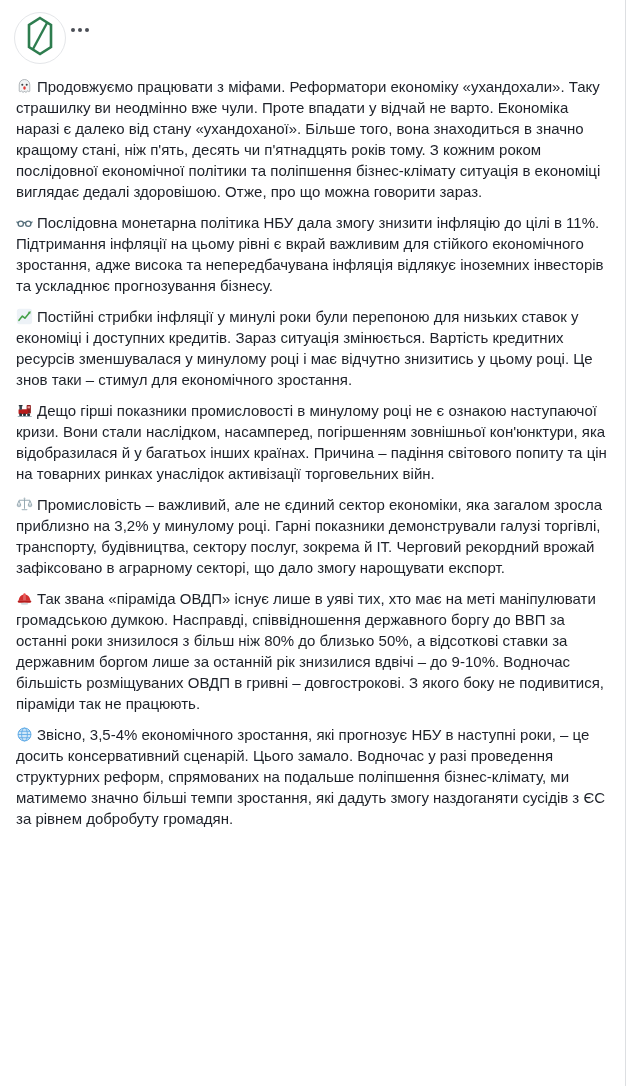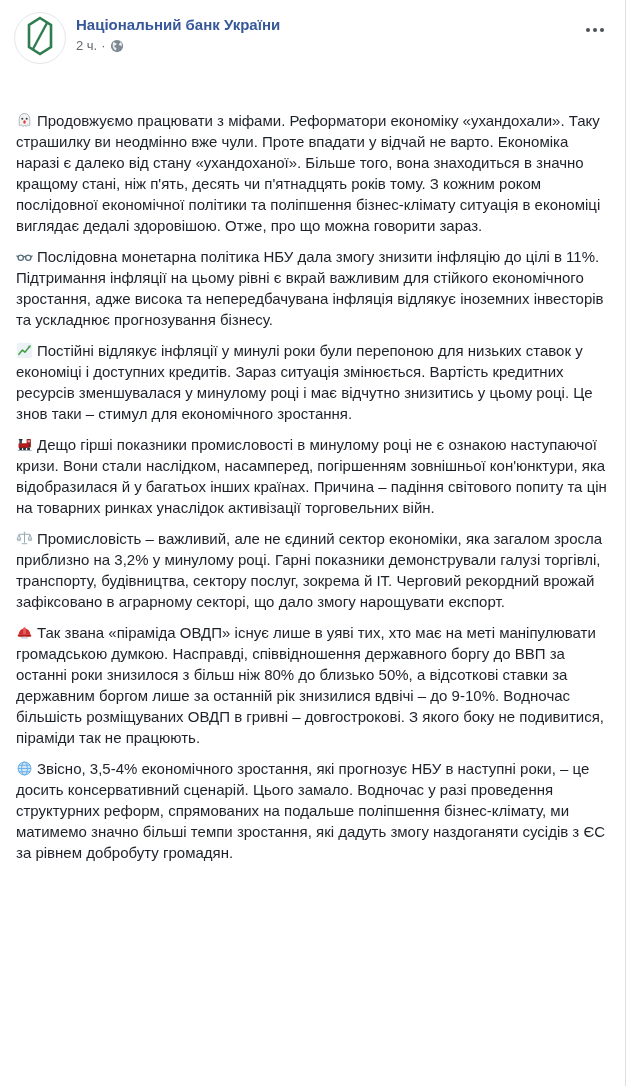--- a/index.html
+++ b/index.html
@@ -49,21 +49,21 @@
     width: 28px; height: 20px;
     display: flex; align-items: center; justify-content: center;
     gap: 3px;
     cursor: pointer;
     margin-top: 8px;
   }
   .more-btn i {
     width: 4px; height: 4px; border-radius: 50%;
     background: #4b4f56; display: block;
   }
-  .post-body { padding: 4px 16px 14px 16px; margin-top: 34px; }
+  .post-body { padding: 4px 16px 14px 16px; }
   .para {
     font-size: 15px;
     line-height: 21px;
     margin: 0 0 10px 0;
     white-space: pre-wrap;
   }
   .para:last-child { margin-bottom: 0; }
   .emoji {
     display: inline-block;
     width: 17px; height: 17px;
@@ -78,34 +78,20 @@
 <div class="card">
 
   <div class="card-header">
     <div class="avatar">
       <span>
         <svg width="26" height="40" viewBox="0 0 26 40">
           <polygon points="13,2 24,9 24,31 13,38 2,31 2,9" fill="none" stroke="#2e7d4f" stroke-width="2.6"></polygon>
           <line x1="6" y1="33" x2="20" y2="7" stroke="#2e7d4f" stroke-width="2.4"></line>
         </svg>
       </span>
-    </div>
-    <div class="header-meta">
-      <a class="page-name">Національний банк України</a>
-      <div class="sub-line">
-        <span>2 ч.</span>
-        <span class="dot-sep">·</span>
-        <span style="display:inline-flex;">
-          <svg width="14" height="14" viewBox="0 0 16 16">
-            <circle cx="8" cy="8" r="7" fill="#7f8993"></circle>
-            <path d="M4 3.5c1 .8 2.6.6 3.4 1.6.6.8-.4 1.7-1.3 1.9-1 .2-1.6 1-1 1.9.5.8 1.7.7 2.1 1.6.4.8-.2 1.8-.9 2.6A7 7 0 0 1 4 3.5z" fill="#fff" opacity="0.85"></path>
-            <path d="M11.5 2.6c.8 1 .3 2-.6 2.4-.8.4-1.1 1.3-.4 1.9.8.6 2 .3 2.6 1.2.4.7.2 1.7-.2 2.5A7 7 0 0 0 11.5 2.6z" fill="#fff" opacity="0.85"></path>
-          </svg>
-        </span>
-      </div>
     </div>
     <div class="more-btn" title="">
       <span style="display:flex;gap:3px;">
         <i></i>
           <i></i>
           <i></i>
       </span>
     </div>
   </div>
 
@@ -125,21 +111,21 @@
               <path d="M8.7 11c.7-1.1 1.9-1.1 2.6 0"></path>
               <path d="M2.5 11c-.6-1.2-1.2-1.6-2-1.7"></path>
               <path d="M17.5 11c.6-1.2 1.2-1.6 2-1.7"></path>
             </g>
           </svg></span><span>Послідовна монетарна політика НБУ дала змогу знизити інфляцію до цілі в 11%. Підтримання інфляції на цьому рівні є вкрай важливим для стійкого економічного зростання, адже висока та непередбачувана інфляція відлякує іноземних інвесторів та ускладнює прогнозування бізнесу.</span></p>
 
     <p class="para"><span class="emoji"><svg viewBox="0 0 20 20">
             <rect x="1" y="1" width="18" height="18" rx="3" fill="#edf2f7"></rect>
             <path d="M3.5 14.5l4-5 3 2.5 4.5-5.5" fill="none" stroke="#43a047" stroke-width="1.8" stroke-linecap="round" stroke-linejoin="round"></path>
             <path d="M13.8 4.6l3.6-.9-.8 3.6z" fill="#43a047"></path>
-          </svg></span><span>Постійні відлякує інфляції у минулі роки були перепоною для низьких ставок у економіці і доступних кредитів. Зараз ситуація змінюється. Вартість кредитних ресурсів зменшувалася у минулому році і має відчутно знизитись у цьому році. Це знов таки – стимул для економічного зростання.</span></p>
+          </svg></span><span>Постійні стрибки інфляції у минулі роки були перепоною для низьких ставок у економіці і доступних кредитів. Зараз ситуація змінюється. Вартість кредитних ресурсів зменшувалася у минулому році і має відчутно знизитись у цьому році. Це знов таки – стимул для економічного зростання.</span></p>
 
     <p class="para"><span class="emoji"><svg viewBox="0 0 20 20">
             <rect x="12.5" y="3.5" width="5" height="10" rx="0.8" fill="#8e1f1f"></rect>
             <rect x="3" y="8.5" width="11" height="5.5" rx="0.8" fill="#b71c1c"></rect>
             <rect x="4" y="4.5" width="3" height="4.5" fill="#37474f"></rect>
             <rect x="3.2" y="3.6" width="4.6" height="1.4" rx="0.6" fill="#263238"></rect>
             <circle cx="5.5" cy="15" r="1.8" fill="#263238"></circle>
             <circle cx="10" cy="15" r="1.8" fill="#263238"></circle>
             <circle cx="14.8" cy="15" r="1.8" fill="#263238"></circle>
             <rect x="13.5" y="5" width="3" height="2.5" fill="#ef9a9a"></rect>

